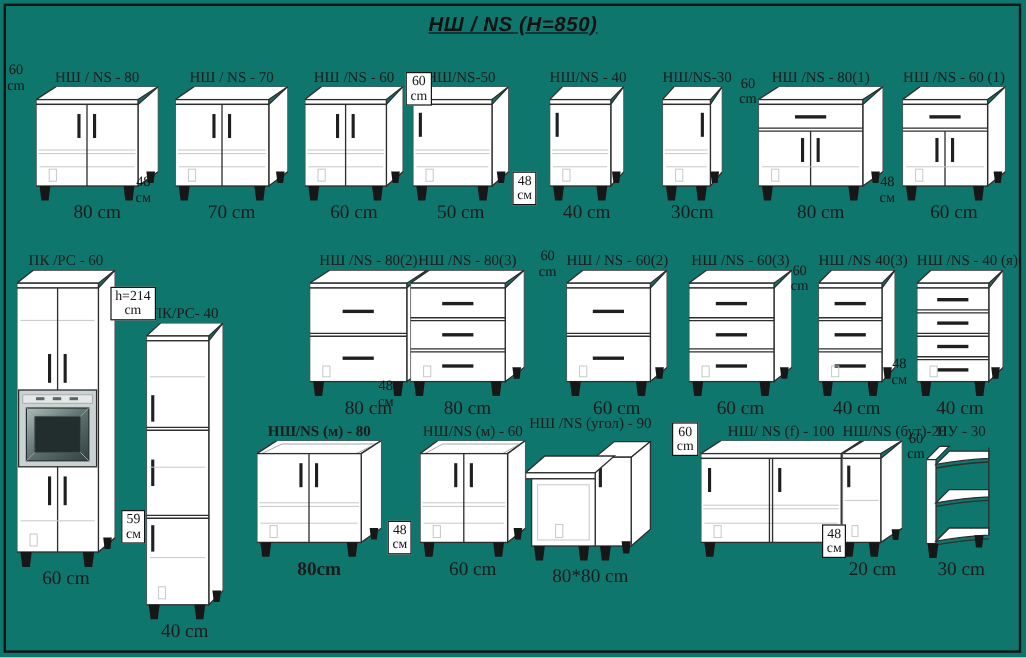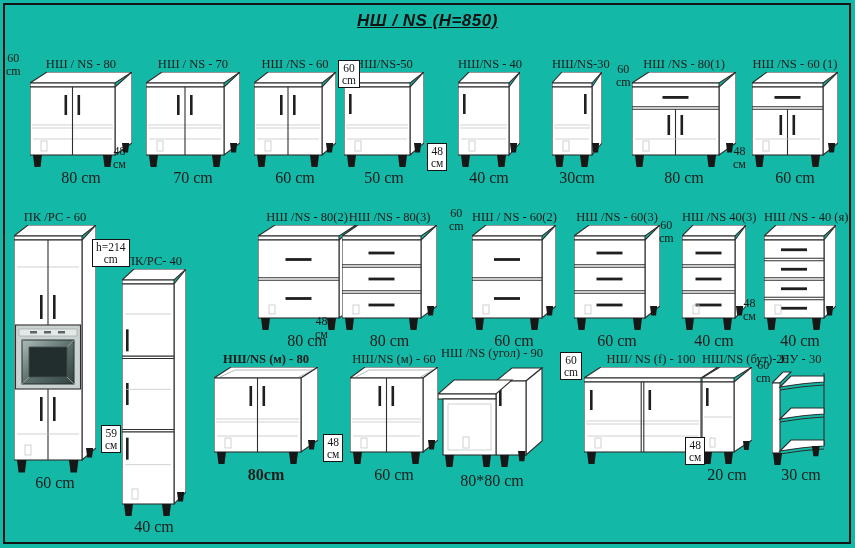--- a/index.html
+++ b/index.html
@@ -1,16 +1,16 @@
 <!DOCTYPE html>
 <html><head>
 <meta charset="utf-8">
 <style>
   html,body{margin:0;padding:0;background:#fff;}
-  #page{position:relative;width:855px;height:548px;background:#14b8a6;overflow:hidden;
+  #page{position:relative;width:855px;height:548px;background:#0f766e;overflow:hidden;
         font-family:"Liberation Serif","DejaVu Serif",serif;color:#1b1b1b;}
   .page-border{position:absolute;left:3px;top:3px;right:4px;bottom:4px;border:2px solid #141414;pointer-events:none;}
   .title{position:absolute;top:11px;left:0;width:100%;text-align:center;
          font-family:"Liberation Sans","DejaVu Sans",sans-serif;font-weight:bold;font-style:italic;
          font-size:17px;letter-spacing:.5px;color:#111;}
   .title span{text-decoration:underline;}
   .cab{position:absolute;}
   .cab-label{height:15px;line-height:15px;text-align:center;font-size:12.5px;white-space:nowrap;}
   .cab-art{position:relative;line-height:0;}
   .cab-dim{text-align:center;font-size:16px;margin-top:1px;white-space:nowrap;}

